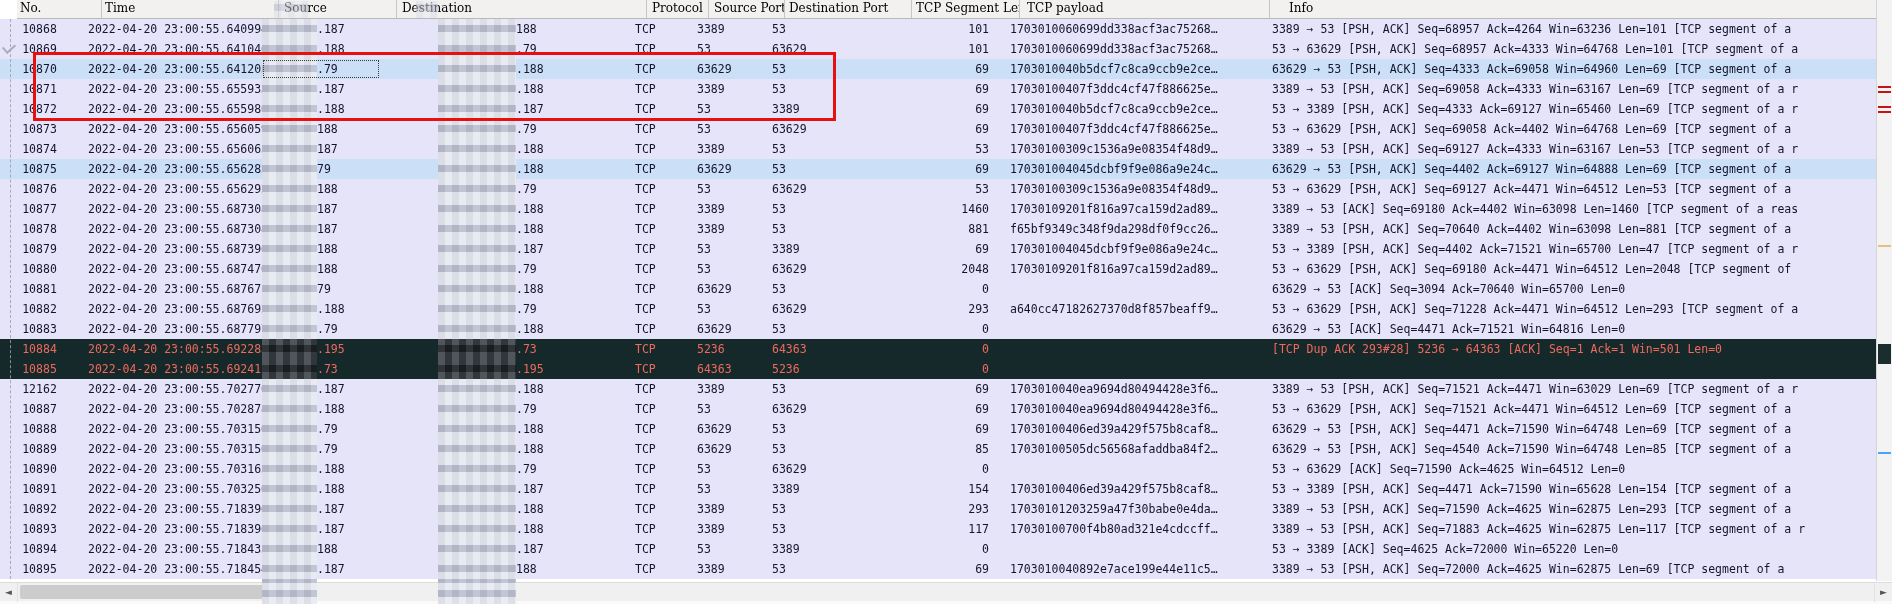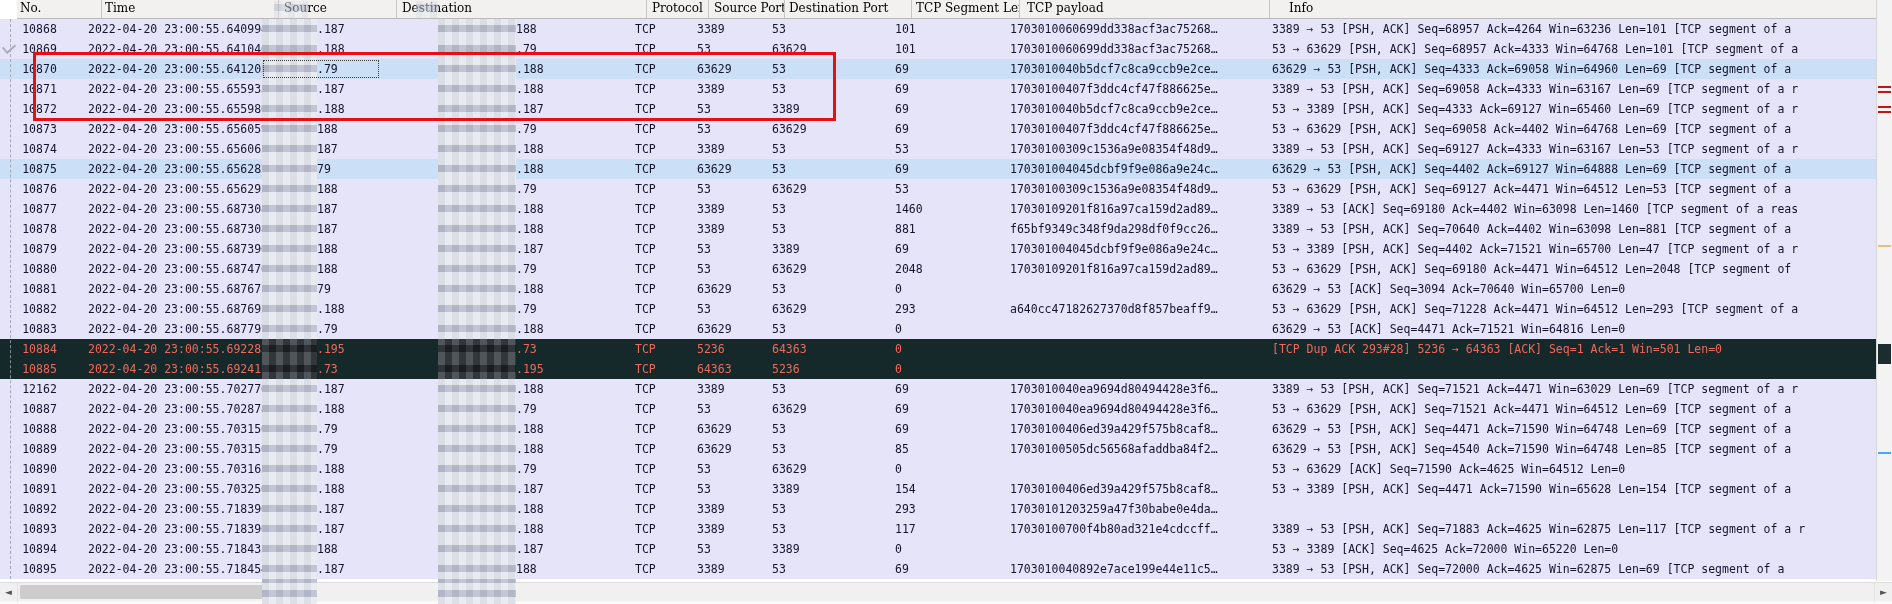--- a/index.html
+++ b/index.html
@@ -25,21 +25,21 @@
 
   
   .rows{position:absolute;top:19px;left:0;width:1892px;z-index:1;}
   .row{display:flex;height:20px;line-height:20px;background:#e6e4f8;}
   .row.st-selected{background:#cbdff6;}
   .row.st-bad{background:#15292b;color:#ee6a5c;}
   .cell{box-sizing:border-box;overflow:hidden;white-space:nowrap;flex:none;}
   .c-no{text-align:center;padding-right:6px}
   .c-time{padding-left:3px}
   .c-proto{padding-left:5px}.c-sport{padding-left:5px}.c-dport{padding-left:4px}
-  .c-seglen{padding-right:14px}
+  .c-seglen{text-align:right;padding-right:14px}
   .c-payload{padding-left:7px}
   .c-info{padding-left:19px}
   .c-src,.c-dst{display:flex;align-items:flex-end;padding:0;line-height:20px}
   .c-src.focus{outline:1px dotted #3c3c3c;outline-offset:-2px}
 
   
   .blur{flex:none;height:20px;
     background-image:
       repeating-linear-gradient(0deg, rgba(255,255,255,.38) 0 7px, rgba(88,94,122,.20) 7px 14px),
       repeating-linear-gradient(90deg, #c7cad8 0 7px, #dbdeea 7px 14px);}
@@ -552,20 +552,21 @@
         </div>
     <div class="cell w-dst c-dst">
           <span class="blur blur-dst"></span>
           <span>.188</span>
         </div>
     <div class="cell w-proto c-proto">TCP</div>
     <div class="cell w-sport c-sport">3389</div>
     <div class="cell w-dport c-dport">53</div>
     <div class="cell w-seglen c-seglen">293</div>
     <div class="cell w-payload c-payload">17030101203259a47f30babe0e4da…</div>
+    <div class="cell w-info c-info">3389 → 53 [PSH, ACK] Seq=71590 Ack=4625 Win=62875 Len=293 [TCP segment of a</div>
   </div>
       <div class="row st-normal">
     <div class="cell w-no c-no">10893</div>
     <div class="cell w-time c-time">2022-04-20 23:00:55.718396</div>
     <div class="cell w-src c-src">
           <span class="blur blur-src"></span>
           <span>.187</span>
         </div>
     <div class="cell w-dst c-dst">
           <span class="blur blur-dst"></span>

